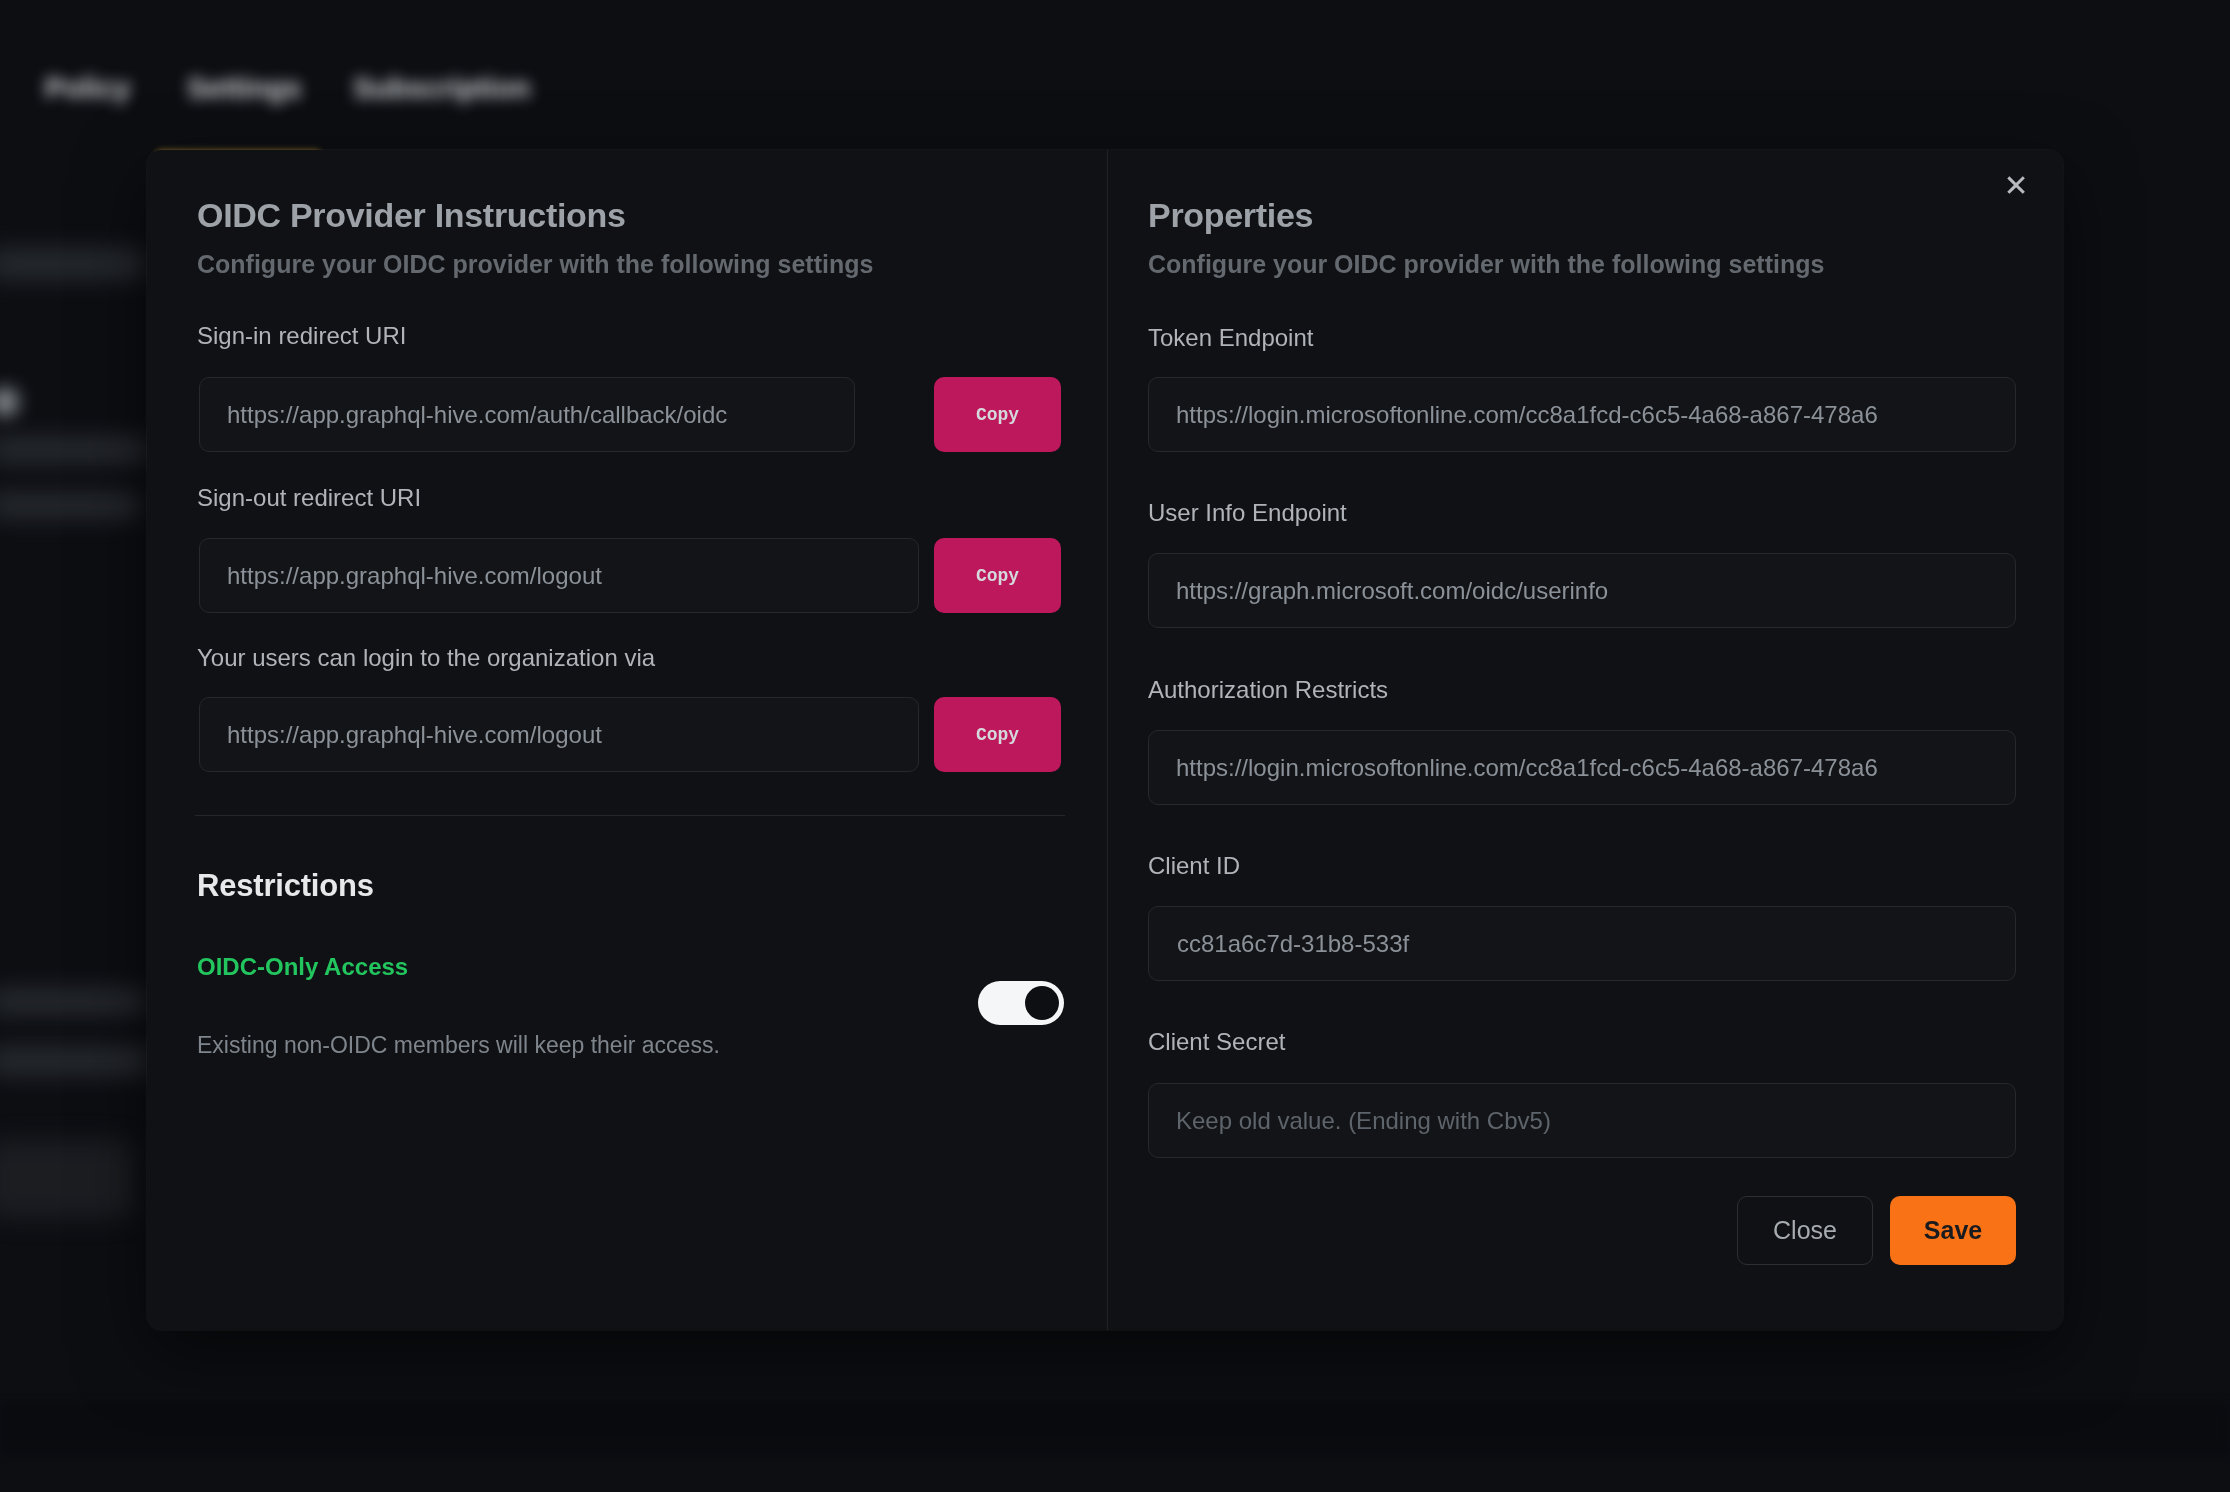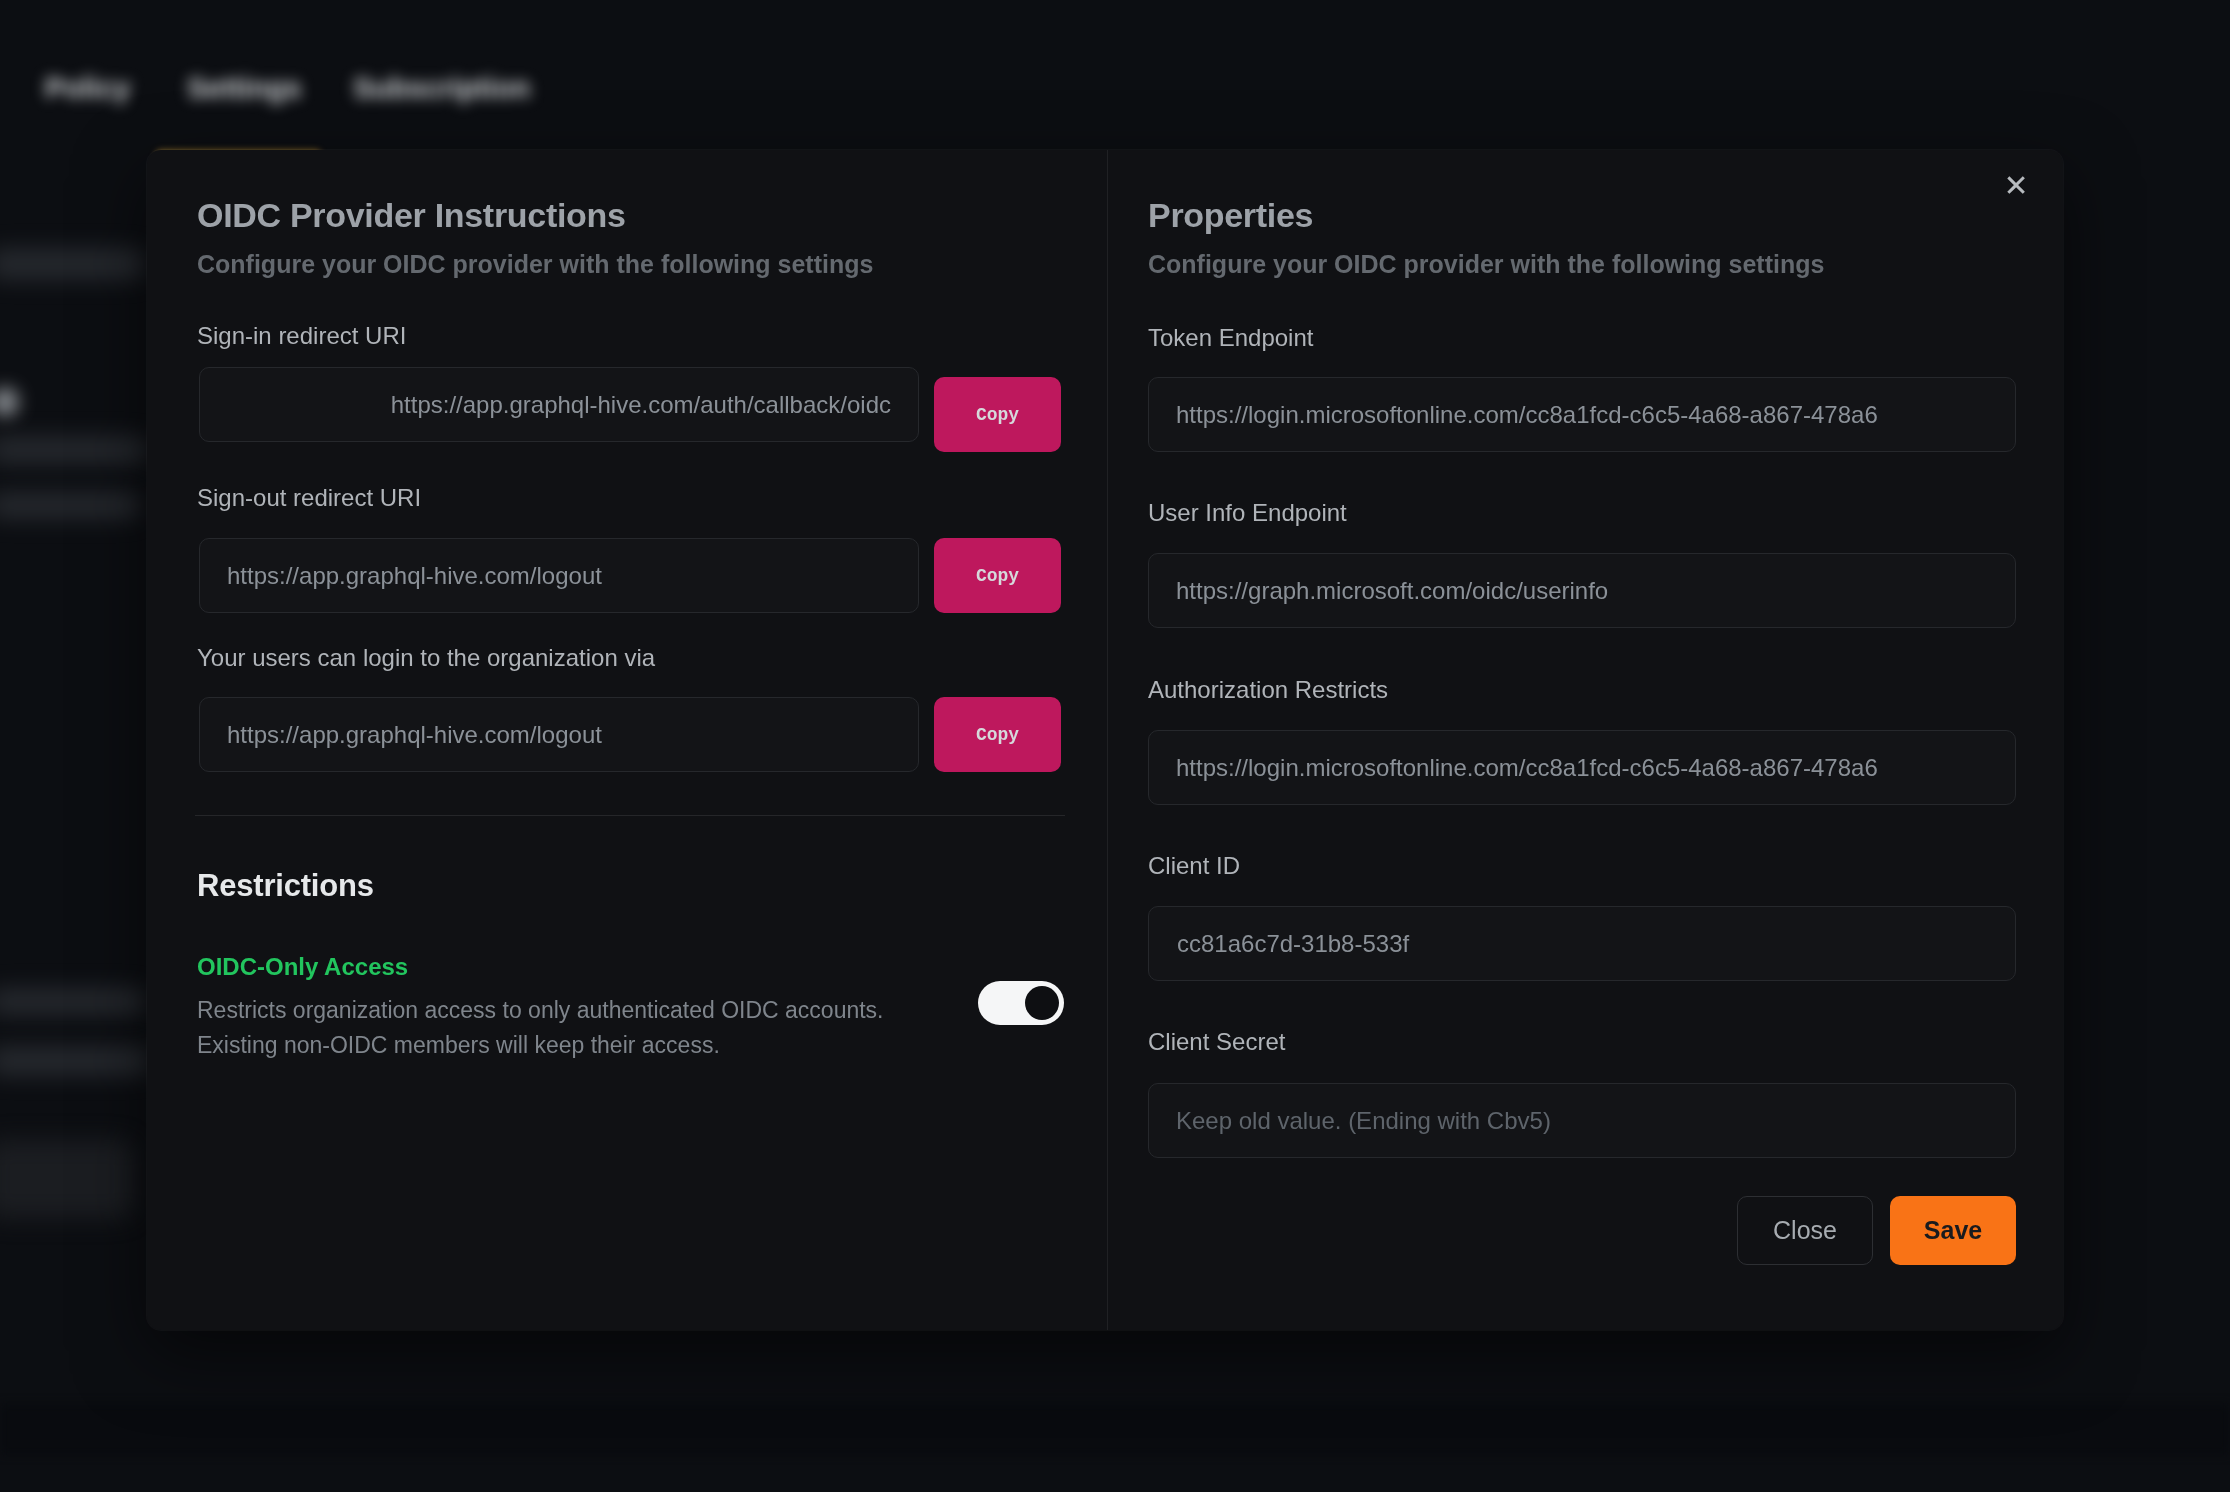--- a/index.html
+++ b/index.html
@@ -106,36 +106,35 @@
 
 <div class="modal">
   <div class="v-divider"></div>
 
   <button class="close-x">✕</button>
 
   <div class="col-title" style="left:50px; top:46px;">OIDC Provider Instructions</div>
   <div class="col-subtitle" style="left:50px; top:100px;">Configure your OIDC provider with the following settings</div>
 
   <div class="field-label" style="left:50px; top:172px;">Sign-in redirect URI</div>
-  <input class="text-input" style="left: 52px; top: 217px; width: 720px; text-align: right;" value="https://app.graphql-hive.com/auth/callback/oidc">
+  <input class="text-input" style="left: 52px; top: 227px; width: 656px;" value="https://app.graphql-hive.com/auth/callback/oidc">
   <button class="copy-btn" style="left:787px; top:227px;">Copy</button>
 
   <div class="field-label" style="left:50px; top:334px;">Sign-out redirect URI</div>
   <input class="text-input" style="left: 52px; top: 388px; width: 720px;" value="https://app.graphql-hive.com/logout">
   <button class="copy-btn" style="left:787px; top:388px;">Copy</button>
 
   <div class="field-label" style="left:50px; top:494px;">Your users can login to the organization via</div>
   <input class="text-input" style="left: 52px; top: 547px; width: 720px;" value="https://app.graphql-hive.com/logout">
   <button class="copy-btn" style="left:787px; top:547px;">Copy</button>
 
   <div class="h-divider"></div>
 
   <div class="section-title" style="left:50px; top:718px;">Restrictions</div>
   <div class="toggle-label" style="left:50px; top:803px;">OIDC-Only Access</div>
-  <div class="toggle-desc" style="left:50px; top:843px;">Restricts organization access to only authenticated OIDC accounts.</div>
   <div class="toggle-desc" style="left:50px; top:878px;">Existing non-OIDC members will keep their access.</div>
 
   <div class="switch">
     <div class="thumb"></div>
   </div>
 
   <div class="col-title" style="left:1001px; top:46px;">Properties</div>
   <div class="col-subtitle" style="left:1001px; top:100px;">Configure your OIDC provider with the following settings</div>
 
   <div class="field-label" style="left:1001px; top:174px;">Token Endpoint</div>

